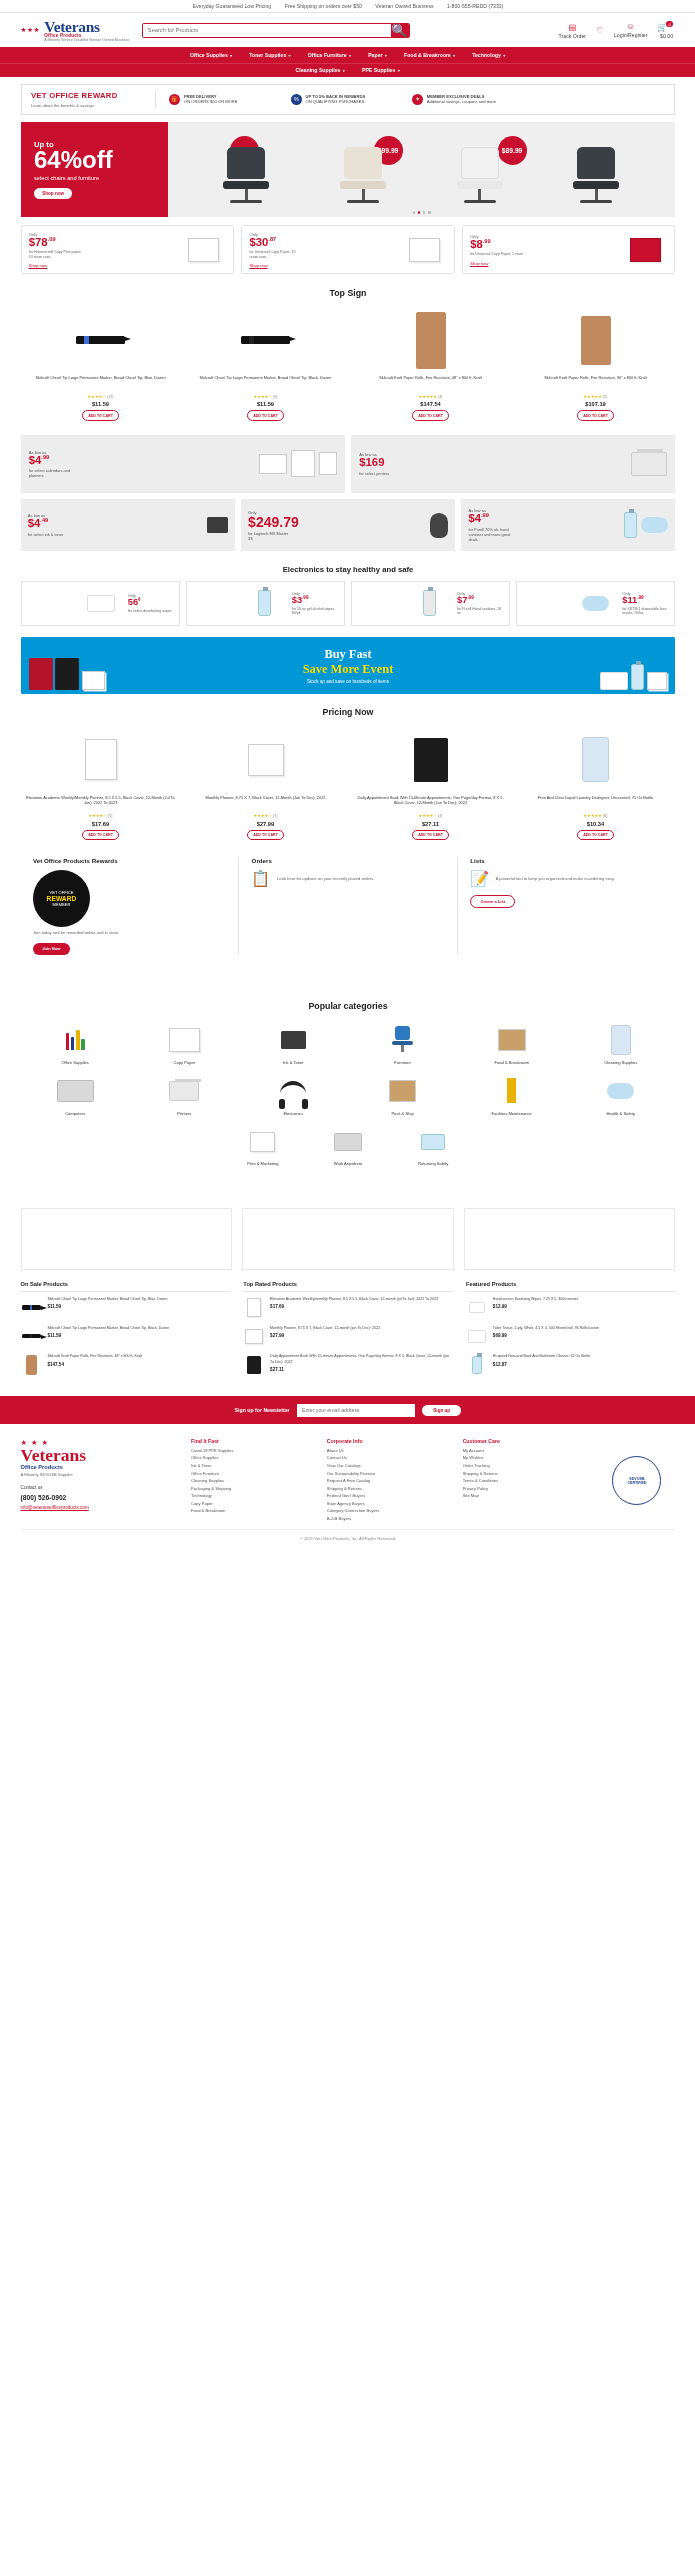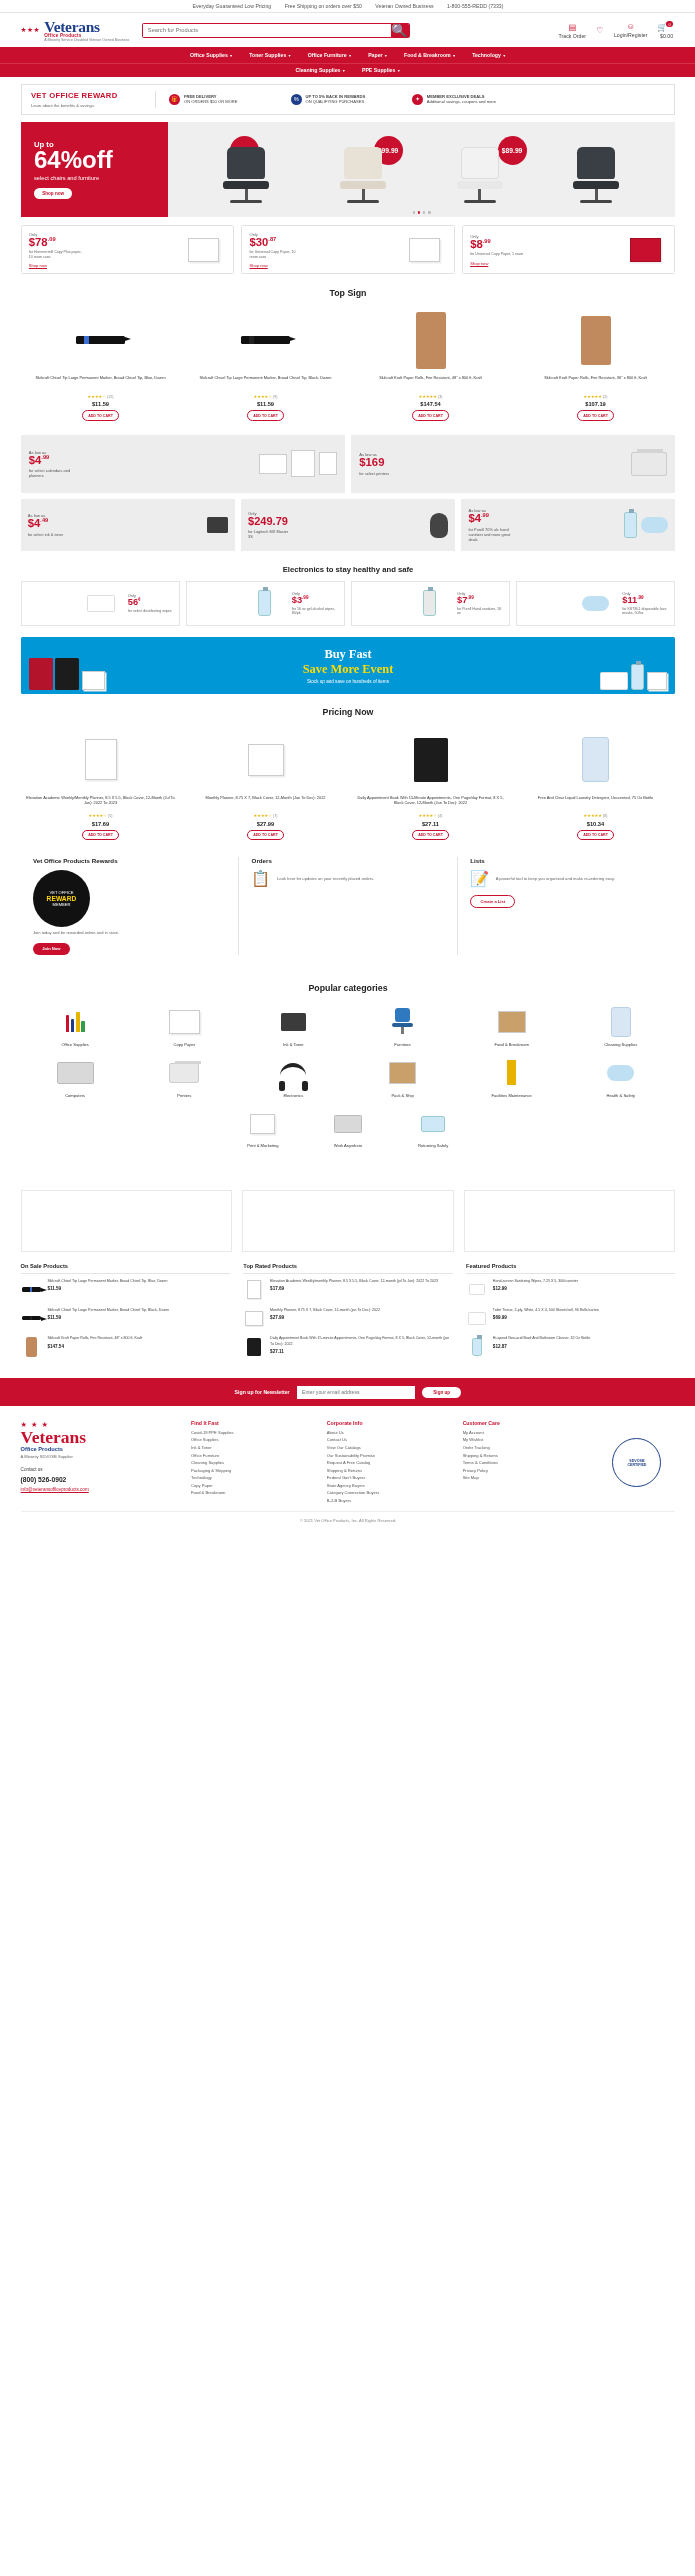--- a/index.html
+++ b/index.html
@@ -553,21 +553,21 @@
         <div class="ala-price"><span>$4</span><sup>.49</sup></div>
         <div class="ala-desc">for select ink &amp; toner</div>
       </div>
       <div class="ala-art">
           <div class="monitorbox" style="width:20.6px;height:15.5px;background:#3b3b3b"></div>
         </div>
     </div>
     <div class="ala2">
       <div>
         <div class="ala-small">Only</div>
-        <div class="ala-price" style="font-size:11px"><span>$249.79</span></div>
+        <div class="ala-price" style="font-size:14px"><span>$249.79</span></div>
         <div class="ala-desc">for Logitech MX Master 3S</div>
       </div>
       <div class="ala-art">
           <div style="width:17.5px;height:25px;background:#444;border-radius:8.8px 8.8px 7.2px 7.2px"></div>
         </div>
     </div>
     <div class="ala2">
       <div>
         <div class="ala-small">As low as</div>
         <div class="ala-price"><span>$4</span><sup>.99</sup></div>
@@ -703,21 +703,21 @@
     <div class="tc">
       <div class="tc-title">Lists</div>
       <div style="display:flex;gap:6.2px;align-items:center;">
         <div style="font-size:15.5px;color:#555;">📝</div>
         <div class="tc-body">A powerful tool to keep you organized and make re-ordering easy.</div>
       </div>
       <div class="tc-btn outline">Create a List</div>
     </div>
   </div>
 
-  <div class="sec-title" style="margin-top:28px">Popular categories</div>
+  <div class="sec-title" style="margin-top:46px">Popular categories</div>
   <div class="cat-grid">
     <div class="cat">
       <div class="cat-img">
           <div class="supplies">
             <i style="height:17.5px"></i>
             <i style="height:13.4px;background:#1d3f8b"></i>
             <i style="height:20.6px;background:#e8b200"></i>
             <i style="height:11.3px;background:#2f9e44"></i>
           </div>
         </div>

